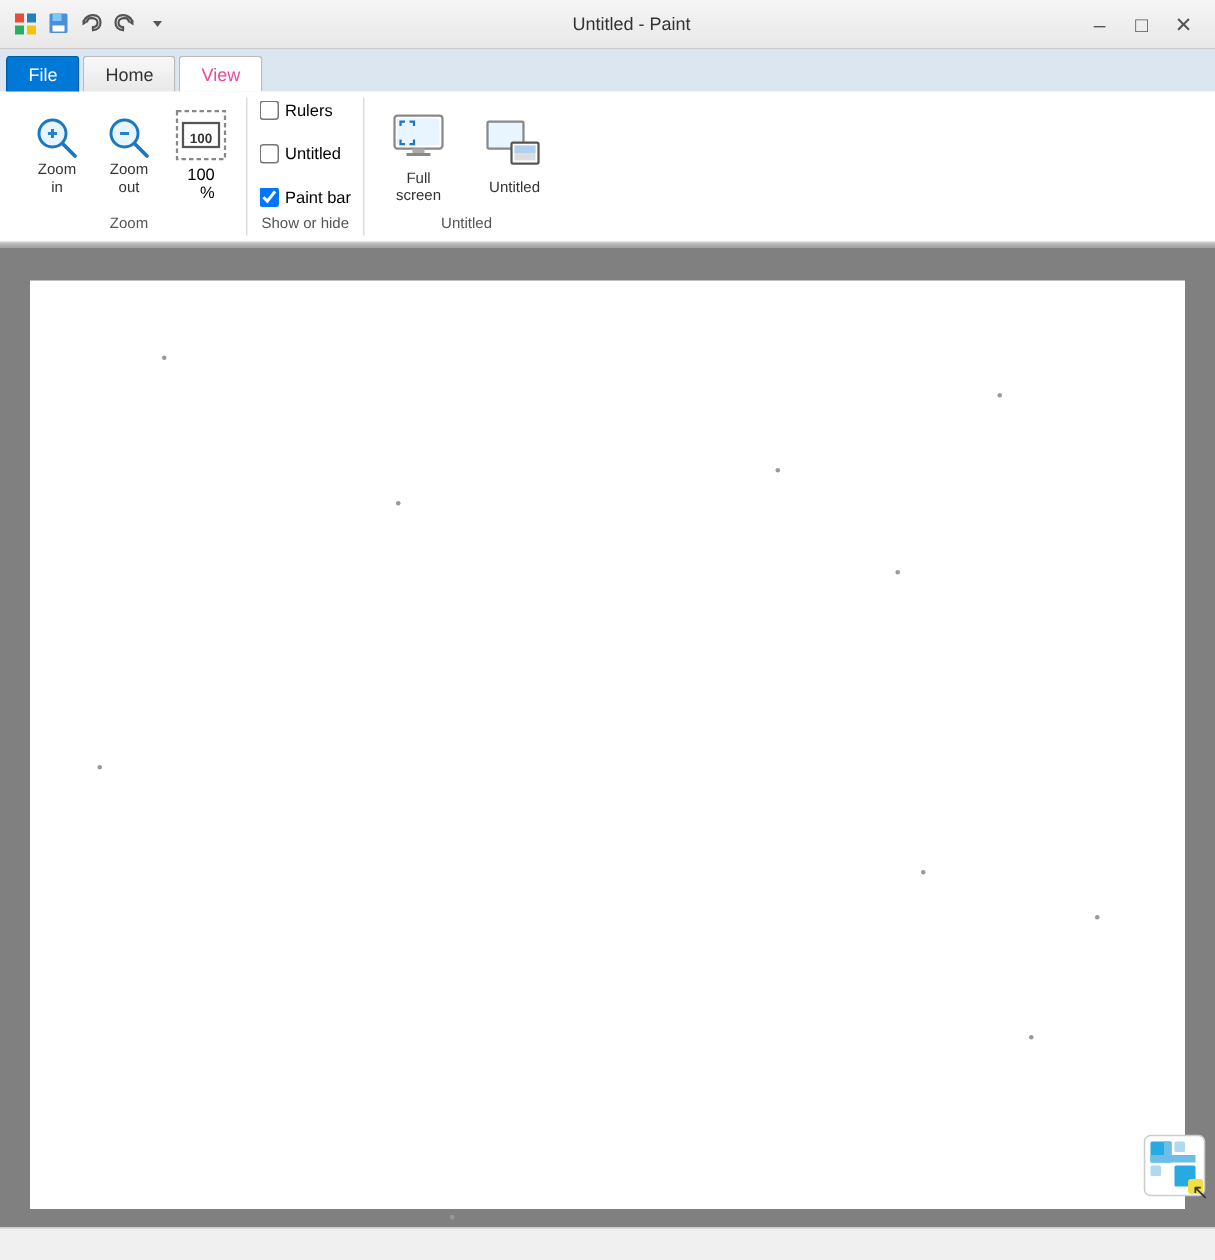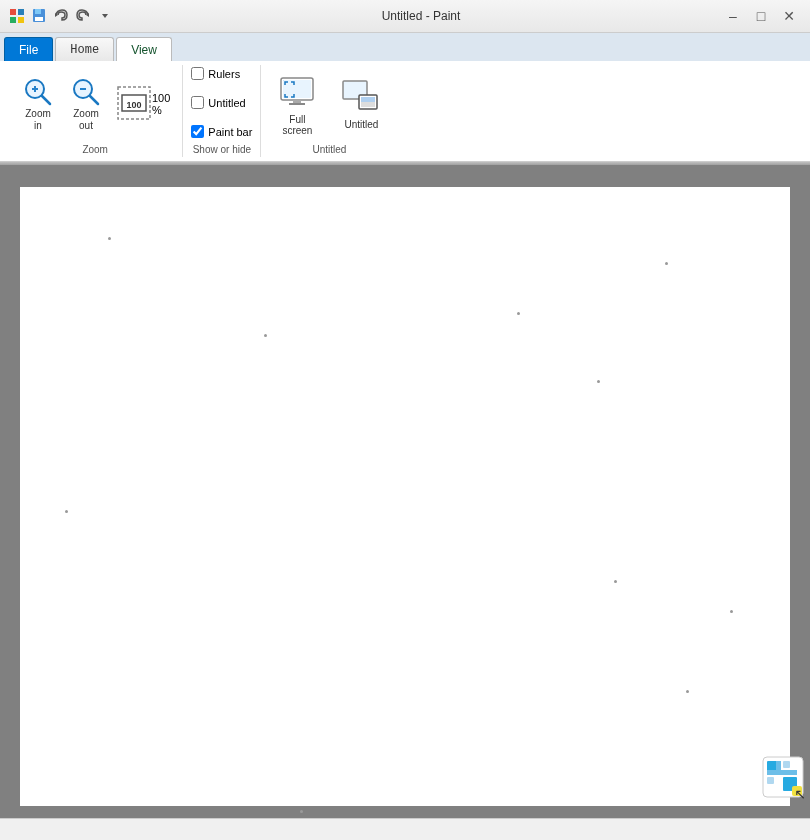--- a/index.html
+++ b/index.html
@@ -74,26 +74,25 @@
       color: white;
       border-color: #005fa3;
       font-weight: normal;
       margin-right: 2px;
     }
     .tab.normal {
       background: linear-gradient(to bottom, #f8f8f8, #e8e8e8);
       border-color: #bbb;
       color: #333;
       margin-right: 2px;
-      font-family: Liberation Mono, monospace;
     }
     .tab.active {
       background: white;
       border-color: #bbb;
-      color: #14532d;
+      color: #ec4899;
       z-index: 1;
     }
 
     
     .ribbon-content {
       background: white;
       border-bottom: 1px solid #ccc;
       display: flex;
       align-items: stretch;
       padding: 4px 8px;
@@ -142,25 +141,26 @@
     .zoom-btn .btn-label {
       font-size: 10px;
       color: #333;
       text-align: center;
       line-height: 1.2;
     }
 
     
     .zoom-100-btn {
       display: flex;
-      flex-direction: row;
+      flex-direction: column;
       align-items: center;
       cursor: pointer;
       padding: 4px 4px;
       border-radius: 2px;
+      text-align: right;
     }
 
     
     .checkbox-row {
       display: flex;
       align-items: center;
       gap: 4px;
       margin-bottom: 2px;
       cursor: pointer;
     }

